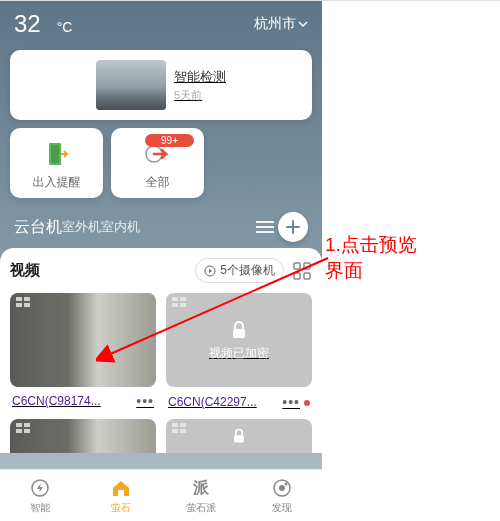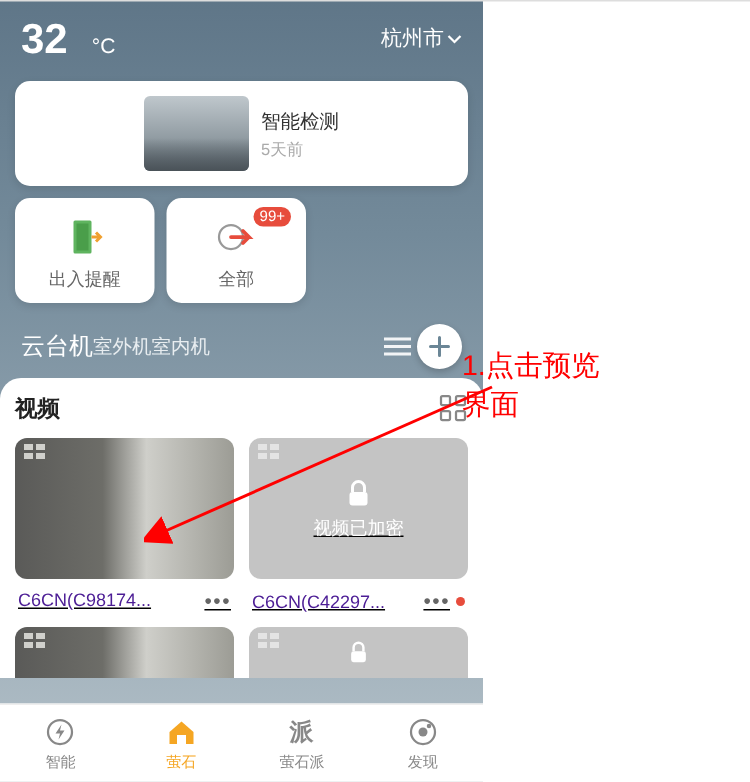--- a/index.html
+++ b/index.html
@@ -1,46 +1,46 @@
 <!DOCTYPE html>
 <html><head>
 <meta charset="utf-8">
 <style>
   * { box-sizing: border-box; margin: 0; padding: 0; }
   body { font-family: -apple-system, "Helvetica Neue", Arial, sans-serif; background: #fff; width: 500px; height: 521px; overflow: hidden; position: relative; }
   .phone { width: 322px; height: 521px; position: relative; overflow: hidden; background: linear-gradient(180deg,#5f7688 0%,#738a9a 30%,#8ea1ae 60%,#b4c1c9 100%); }
 
   
   .wrow { display:flex; justify-content:space-between; align-items:center; padding:10px 14px 6px 14px; color:#fff; font-size:13px; }
-  .temp { font-size:28px; font-weight:700; margin-right:8px; }
+  .temp { font-size:24px; font-weight:400; margin-right:8px; }
   .deg { font-size:14px; vertical-align:top; margin-left:2px;}
   .winfo { font-size:12px; opacity:.95;}
   .city { font-size:14px; display:flex; align-items:center; gap:2px;}
   .city svg{width:10px;height:10px;}
 
   
   .cards { padding: 6px 10px 10px 10px; }
   .row1 { display:flex; gap:8px; }
   .card { background:#fff; border-radius:10px; padding:10px; display:flex; flex-direction:column; align-items:center; justify-content:center; box-shadow:0 2px 6px rgba(0,0,0,.12);}
   .face { width:96px; height:148px; }
   .yellowface { width:46px; height:46px; margin-top:18px; }
   .face-lbl { font-size:13px; color:#555; margin-top:28px;}
   .col { display:flex; flex-direction:column; gap:8px; flex:1;}
-  .smart { flex-direction:row; height:70px; padding:8px; gap:8px; align-items:center;}
+  .smart { flex-direction:row; height:70px; padding:8px; gap:8px; align-items:center;text-decoration:underline;}
   .smart-thumb { width:70px; height:50px; background:linear-gradient(#bfc7cc,#6d7a82); border-radius:4px; position:relative; overflow:hidden;}
   .smart-thumb::after{content:"";position:absolute;bottom:0;left:0;right:0;height:22px;background:linear-gradient(180deg,transparent,#4a5258);}
   .smart-txt { display:flex; flex-direction:column; gap:2px;}
   .smart-title{font-size:13px;color:#333;font-weight:500;}
   .smart-sub{font-size:11px;color:#aaa;}
   .row2 { display:flex; gap:8px; }
   .small { width:93px; height:70px; padding:6px;}
   .small-ico{width:28px;height:28px;margin-top:4px;}
   .small-lbl{font-size:12px;color:#666;margin-top:6px;}
   .allbtn{position:relative;}
-  .badge{position:absolute; top:6px; right:10px; background:#e74c3c; color:#fff; font-size:10px; border-radius:8px; padding:1px 4px;}
+  .badge{position:absolute; top:6px; right:10px; background:#e74c3c; color:#fff; font-size:10px; border-radius:8px; padding:1px 16px;}
 
   
   .tabrow{display:flex;align-items:center;padding:4px 14px 6px 14px;color:#e8edf0;font-size:13px;}
   .tab-active{font-size:16px;color:#fff;font-weight:500;}
   .spacer{flex:1;}
   .tabicon{width:26px;height:26px;opacity:.9;}
   .plus{width:30px;height:30px;border-radius:50%;background:#fff;display:flex;align-items:center;justify-content:center;box-shadow:0 2px 5px rgba(0,0,0,.2);}
   .plus svg{width:16px;height:16px;}
 
   
@@ -65,21 +65,21 @@
   .vgrid2{display:flex;gap:10px;margin-top:4px;}
   .thumbhalf{height:34px;border-radius:8px 8px 0 0;}
 
   
   .bnav{position:absolute;bottom:0;left:0;width:322px;height:52px;background:#fff;border-top:1px solid #eee;display:flex;}
   .nitem{flex:1;display:flex;flex-direction:column;align-items:center;justify-content:center;gap:2px;font-size:10px;color:#888;}
   .nitem.active{color:#f5a623;}
   .nitem svg{width:22px;height:22px;}
 
   
-  .anno{position:absolute;left:308px;top:232px;color:#f00;font-size:19px;line-height:1.35;}
+  .anno{position:absolute;left:325px;top:232px;color:#f00;font-size:19px;line-height:1.35;}
   .arrow-svg{position:absolute;left:96px;top:250px;width:240px;height:120px;pointer-events:none;}
 
   .border{position:absolute;left:0;top:0;width:500px;height:521px;border-top:1px solid #ddd;pointer-events:none;}
 </style>
 </head>
 <body>
 
 <div class="phone">
 
   <div class="wrow">
@@ -138,20 +138,27 @@
     <div class="plus">
       <svg viewBox="0 0 16 16">
           <path d="M8 2v12M2 8h12" stroke="#6b8696" stroke-width="2" stroke-linecap="round"></path>
         </svg>
     </div>
   </div>
 
   <div class="vsection">
     <div class="vhdr">
       <span class="vtitle">视频</span>
+      <div class="pill">
+        <svg viewBox="0 0 12 12">
+            <circle cx="6" cy="6" r="5" fill="none" stroke="#666" stroke-width="1"></circle>
+            <path d="M5 4v4l3-2z" fill="#666"></path>
+          </svg>
+        <span>5个摄像机</span>
+      </div>
       <svg class="grid-ico" viewBox="0 0 20 20">
         <rect x="2" y="2" width="6" height="6" rx="1" fill="none" stroke="#888" stroke-width="1.5"></rect>
         <rect x="12" y="2" width="6" height="6" rx="1" fill="none" stroke="#888" stroke-width="1.5"></rect>
         <rect x="2" y="12" width="6" height="6" rx="1" fill="none" stroke="#888" stroke-width="1.5"></rect>
         <rect x="12" y="12" width="6" height="6" rx="1" fill="none" stroke="#888" stroke-width="1.5"></rect>
       </svg>
     </div>
 
     <div class="vgrid">
       <div class="cam">

